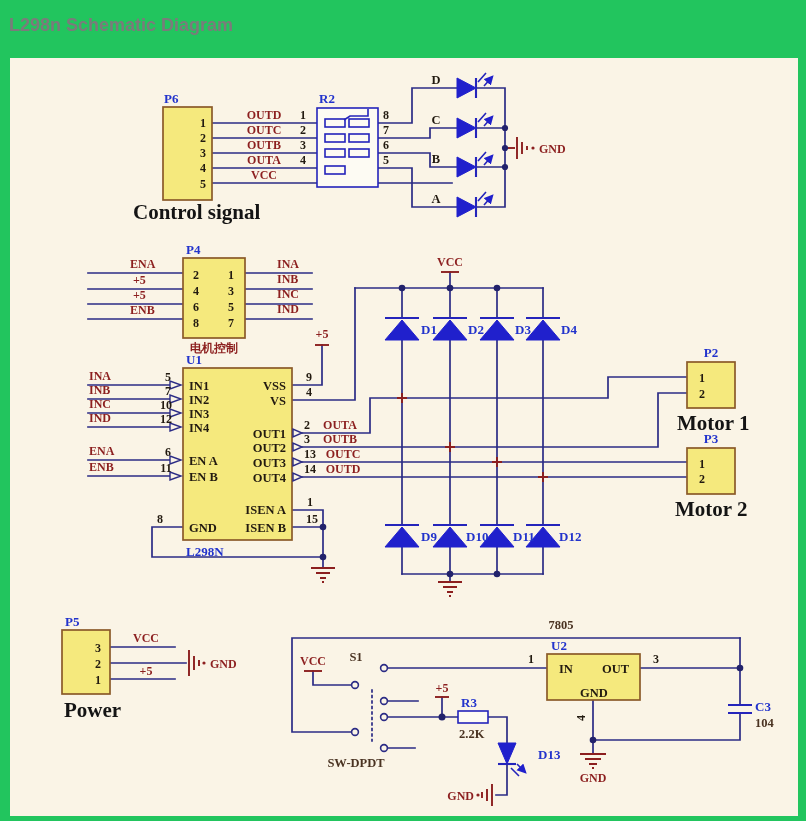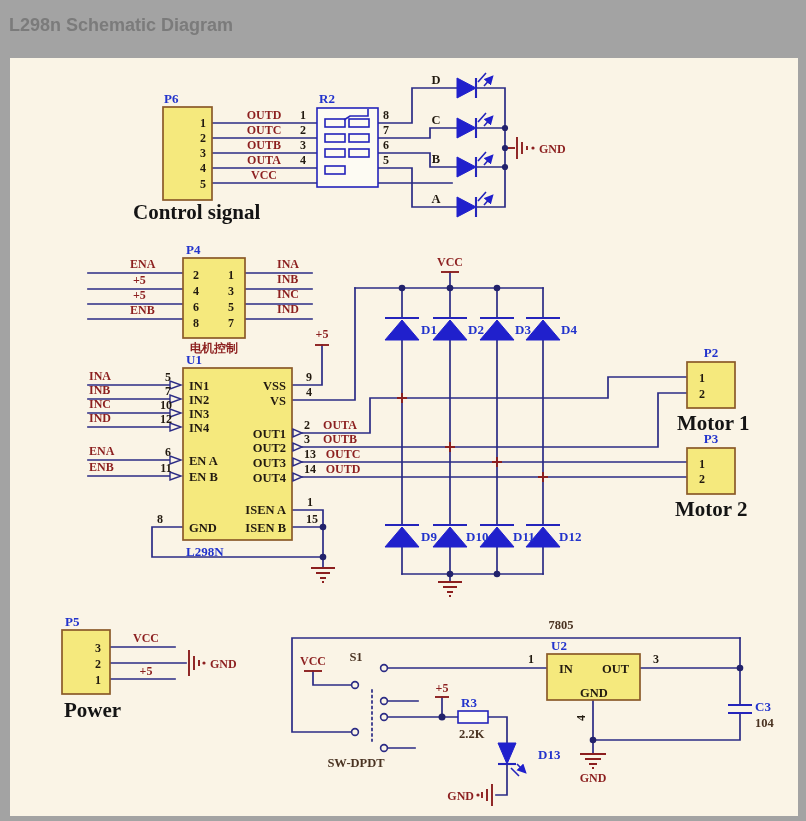--- a/index.html
+++ b/index.html
@@ -1,16 +1,16 @@
 <!DOCTYPE html>
 <html><head>
 <meta charset="utf-8">
 <style>
   html,body{margin:0;padding:0;background:#ffffff;}
-  .stage{position:relative;width:806px;height:821px;background:#a3a3a3;overflow:hidden;}
+  .stage{position:relative;width:806px;height:821px;background:#22c55e;overflow:hidden;}
   svg{display:block;}
   text{user-select:none;}
   .t   {font-family:"Liberation Serif","DejaVu Serif",serif;}
   .title{font-family:"Liberation Sans","DejaVu Sans",sans-serif;font-size:18px;font-weight:bold;fill:#7b7b7b;}
   .num {font-size:12px;fill:#221a10;font-weight:bold;}
   .name{font-size:12.5px;fill:#221a10;font-weight:bold;}
   .net {font-size:12px;fill:#8c1f1f;font-weight:bold;}
   .ref {font-size:13px;fill:#2233cc;font-weight:bold;}
   .cap {font-size:21px;fill:#141414;font-weight:bold;}
   .brown{font-size:12.5px;fill:#4a3322;font-weight:bold;}

